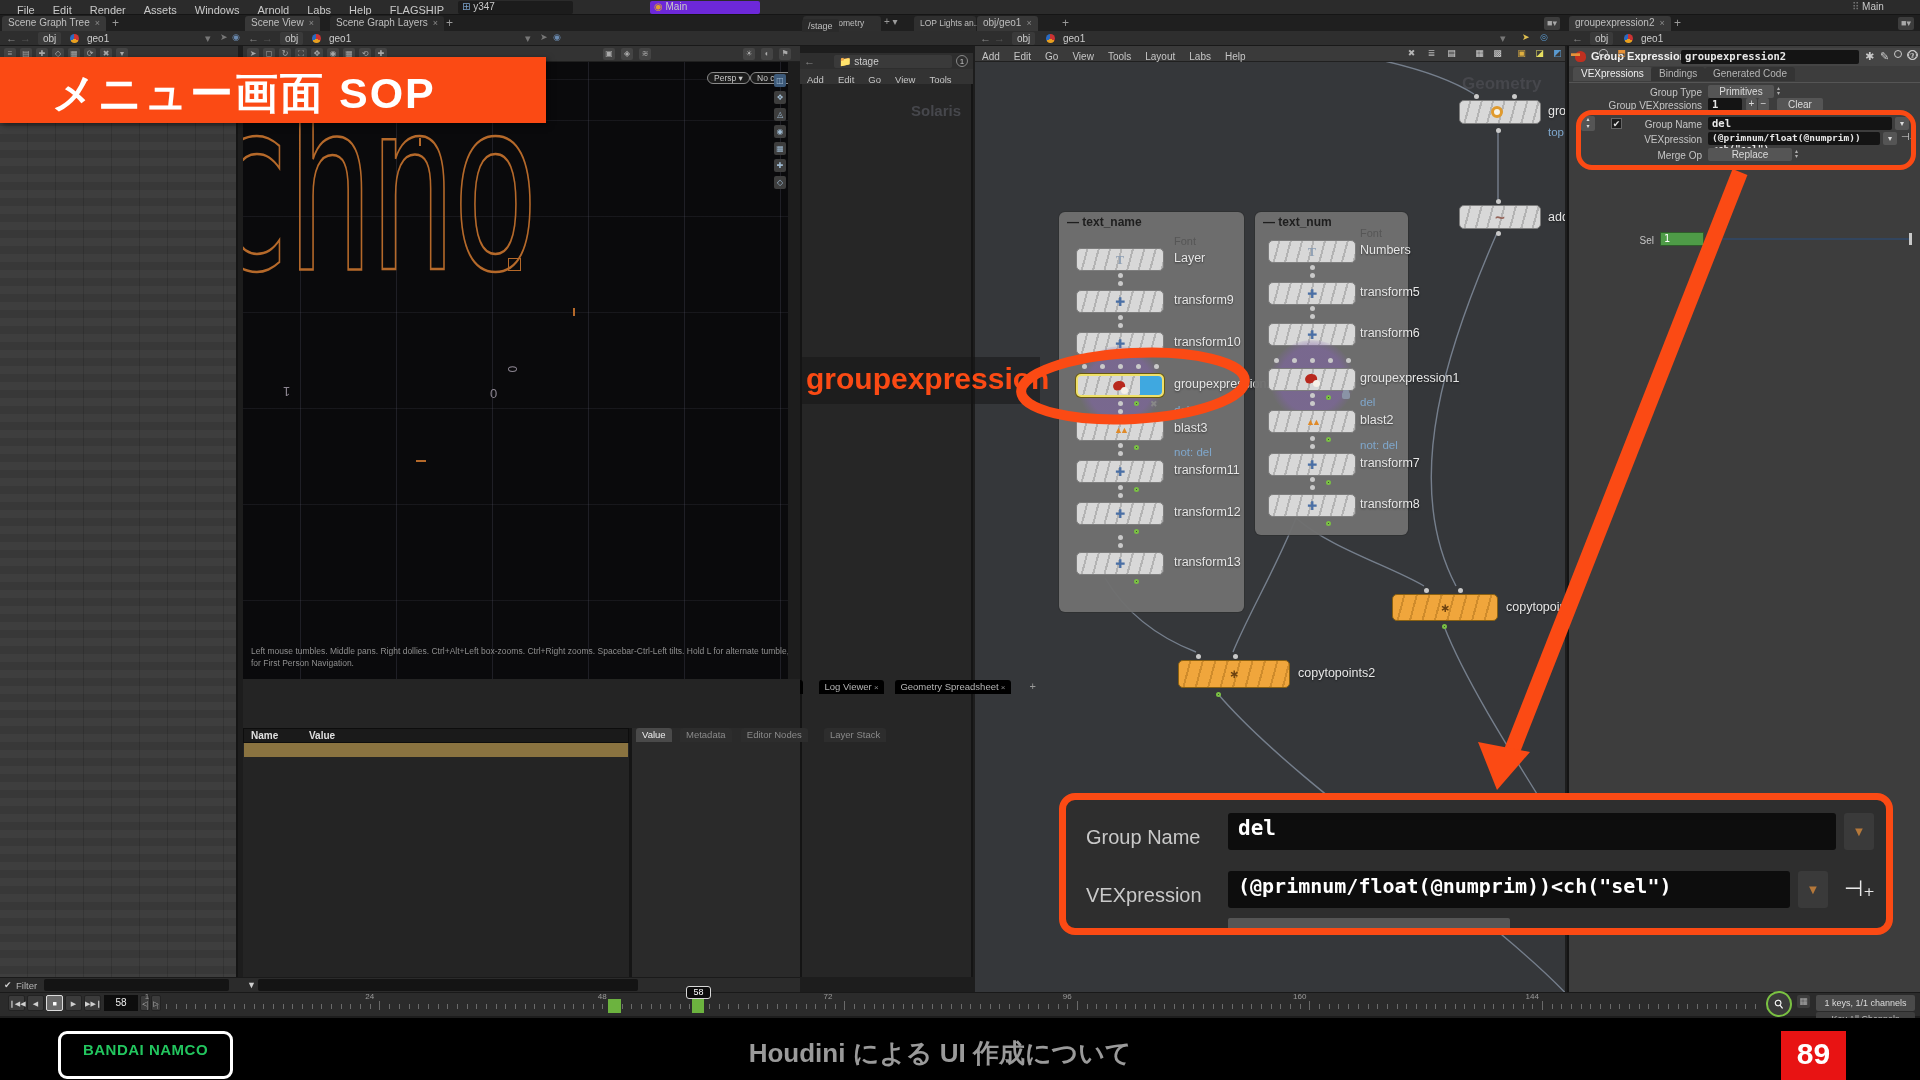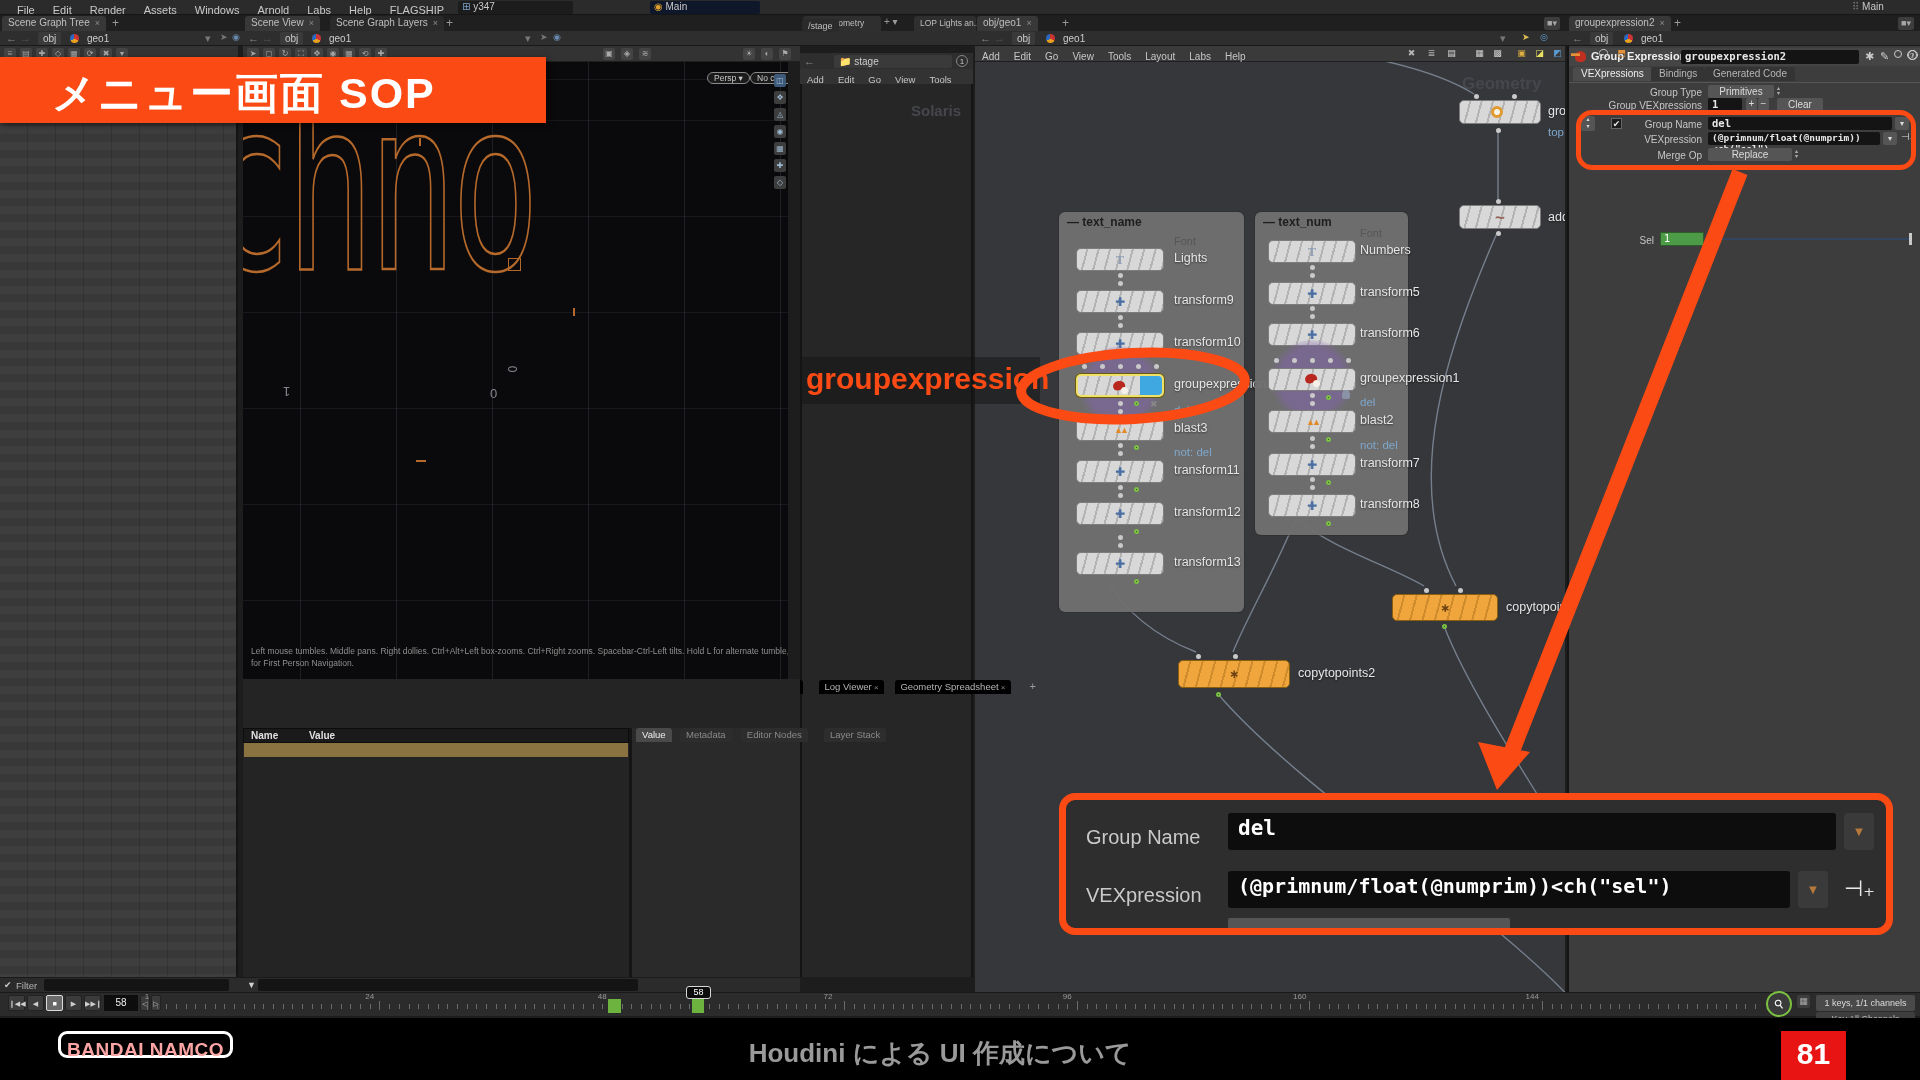--- a/index.html
+++ b/index.html
@@ -50,21 +50,21 @@
 .ptabs.active{background:#4c4c4c;color:#efefef}
 .details{left:243px;top:679px;width:557px;height:298px;background:#242424}
 .dtab{position:absolute;top:1px;height:14px;background:#000000;color:#b5b5b5;font-size:9.5px;padding:1px 5px 0 5px;border-radius:3px 3px 0 0;white-space:nowrap}
 .dtab.active{background:#3f3f3f;color:#e8e8e8}
 .goldrow{position:absolute;background:#8a7340}
 .playbar{left:0;top:992px;width:1920px;height:24px;background:#2b2b2b;border-top:1px solid #191919;z-index:8}
 .tbtn{position:absolute;top:2px;width:17px;height:16px;background:#3b3b3b;border:1px solid #222;border-radius:2px;color:#cfcfcf;font-size:7px;text-align:center;line-height:15px}
 .tick{position:absolute;width:1px;background:#6a6a6a}
 .ticklabel{position:absolute;color:#9a9a9a;font-size:8px;transform:translateX(-50%)}
 .footer{left:0;top:1018px;width:1920px;height:62px;background:#000;z-index:40}
-.logo{position:absolute;left:58px;top:13px;width:175px;height:27px;border:3px solid #fff;border-radius:9px;color:#fca5a5;font-weight:bold;font-size:19px;text-align:center;line-height:31px;letter-spacing:.5px}
+.logo{position:absolute;left:58px;top:13px;width:175px;height:48px;border:3px solid #fff;border-radius:9px;color:#22c55e;font-weight:bold;font-size:15px;text-align:center;line-height:31px;letter-spacing:.5px}
 .ftitle{position:absolute;left:0;top:18px;width:1880px;text-align:center;color:#9a9a9a;font-size:26px;font-weight:bold}
 .pagebox{position:absolute;left:1781px;top:1031px;width:65px;height:49px;background:var(--page-red,#e81313);color:#fff;font-size:30px;font-weight:bold;text-align:center;line-height:46px;z-index:45}
 .banner{left:0;top:57px;width:546px;height:66px;background:var(--accent,#fb4a14);z-index:70;box-shadow:2px 2px 6px rgba(0,0,0,.5)}
 .banner-text{position:absolute;left:52px;top:8px;color:#fff;font-size:43px;font-weight:bold;letter-spacing:2px}
 .annot-label{position:absolute;left:806px;top:362px;color:var(--accent,#fb4a14);font-size:30px;font-weight:bold;z-index:65}
 .annot-back{position:absolute;left:800px;top:357px;width:240px;height:47px;background:rgba(20,20,20,.5);z-index:64}
 .annot-rect{position:absolute;left:1576px;top:110px;width:340px;height:60px;border:5px solid var(--accent,#fb4a14);border-radius:16px;z-index:65}
 .callout{position:absolute;left:1059px;top:793px;width:834px;height:142px;background:#2e2e2e;border:7px solid var(--accent,#fb4a14);border-radius:16px;z-index:55;overflow:hidden}
 .co-label{position:absolute;color:#c9c9c9;font-size:20px}
 .co-field{position:absolute;background:#0d0d0d;color:#fff;font-family:"DejaVu Sans Mono",monospace;font-weight:bold;font-size:21px;padding:3px 10px;border-radius:3px}
@@ -74,21 +74,21 @@
 .spin{position:absolute;color:#b0b0b0;font-size:6px;line-height:5px;text-align:center}
 </style>
 </head>
 <body>
 
 <div id="stage">
 
   <div class="abs menubar">
     <span id="mainmenu" style="position:absolute;left:8px;top:0"><span class="menu-item">File</span><span class="menu-item">Edit</span><span class="menu-item">Render</span><span class="menu-item">Assets</span><span class="menu-item">Windows</span><span class="menu-item">Arnold</span><span class="menu-item">Labs</span><span class="menu-item">Help</span><span class="menu-item">FLAGSHIP</span></span>
     <span class="abs" style="left:458px;top:1px;width:115px;height:13px;background:#1c1c1c;border-radius:2px;color:#c9c9c9;font-size:10px;padding:0 4px"><span style="color:#7aa0c8">⊞ </span><span>y347</span></span>
-    <span class="abs" style="left:650px;top:1px;width:110px;height:13px;background:#0f172a;border-radius:2px;color:#c9c9c9;font-size:10px;padding:0 4px"><span style="color:#e0a030">◉ </span><span>Main</span></span>
+    <span class="abs" style="left:650px;top:1px;width:110px;height:13px;background:#6d28d9;border-radius:2px;color:#c9c9c9;font-size:10px;padding:0 4px"><span style="color:#e0a030">◉ </span><span>Main</span></span>
     <span class="abs" style="left:1852px;top:1px;color:#c9c9c9;font-size:10px"><span style="color:#777">⠿ </span><span>Main</span></span>
   </div>
 
   <div class="abs tabrow">
     <div class="ptab" style="left:2px"><span>Scene Graph Tree</span><span class="x">×</span></div>
     <div class="plus" style="left:112px">+</div>
     <div class="ptab" style="left:245px"><span>Scene View</span><span class="x">×</span></div>
     <div class="ptab" style="left:330px;background:#2a2a2a"><span>Scene Graph Layers</span><span class="x">×</span></div>
     <div class="plus" style="left:446px">+</div>
     <div class="ptab" style="left:803px;width:78px;background:#2f2f2f"><span style="font-size:8.5px">Test Geometry</span></div>
@@ -227,21 +227,21 @@
         <path d="M1474,94 C1420,60 1310,46 1252,42"></path>
       </g>
     </svg>
     <div id="netNodes">
         <div class="netbox" style="position: absolute; left: 68px; top: 150px; width: 185px; height: 400px; margin-left: 16px;">
           <div class="netbox-title" style="position: absolute;">— text_name</div>
           <div class="nhint" style="position: absolute; left: 115px; top: 23px;">Font</div>
           <div class="hnode" style="position: absolute; left: 17px; top: 36px; width: 88px;">
             <div class="nicon" style="position: absolute; left: 0px; top: 0px; width: 100%; font-family: &quot;Liberation Serif&quot;, serif; color: rgb(143, 160, 181);">T</div>
           </div>
-          <div class="nlabel" style="position: absolute; left: 115px; top: 39px;">Lights</div>
+          <div class="nlabel" style="position: absolute; left: 115px; top: 39px;">Layer</div>
           <div class="dot" style="position: absolute; left: 59px; top: 61px;"></div>
           <div class="dot" style="position: absolute; left: 59px; top: 69px;"></div>
           <div class="hnode" style="position: absolute; left: 17px; top: 78px; width: 88px;">
             <div class="nicon" style="position: absolute; left: 0px; top: 0px; width: 100%; color: rgb(74, 111, 165);">✚</div>
           </div>
           <div class="nlabel" style="position: absolute; left: 115px; top: 81px;">transform9</div>
           <div class="dot" style="position: absolute; left: 59px; top: 103px;"></div>
           <div class="dot" style="position: absolute; left: 59px; top: 111px;"></div>
           <div class="hnode" style="position: absolute; left: 17px; top: 120px; width: 88px;">
             <div class="nicon" style="position: absolute; left: 0px; top: 0px; width: 100%; color: rgb(74, 111, 165);">✚</div>
@@ -670,21 +670,21 @@
     <div class="abs" style="left:1766px;top:-2px;width:26px;height:26px;border-radius:50%;background:#3a3a3a;border:2.5px solid #7ac142;color:#fff;font-size:12px;text-align:center;line-height:22px;transform:rotate(-40deg)">⚲</div>
     <div class="icon-sq" style="left:1797px;top:2px">▦</div>
     <div class="abs" style="left:1816px;top:2px;width:99px;height:16px;background:#4a4a4a;border-radius:2px;color:#dcdcdc;font-size:9px;text-align:center;line-height:16px">1 keys, 1/1 channels</div>
     <div class="abs" style="left:1816px;top:19px;width:99px;height:14px;background:#3e3e3e;border-radius:2px;color:#bbb;font-size:9px;text-align:center;line-height:14px">Key All Channels</div>
   </div>
 
   <div class="abs footer">
     <div class="logo">BANDAI NAMCO</div>
     <div class="ftitle">Houdini による UI 作成について</div>
   </div>
-  <div class="pagebox">81</div>
+  <div class="pagebox">89</div>
 
   <div class="abs banner">
     <div class="banner-text">メニュー画面 SOP</div>
   </div>
   <div class="annot-back"></div>
   <div class="annot-label">groupexpression</div>
   <div class="annot-rect"></div>
 
   <svg class="abs" style="left:0;top:0;z-index:66;pointer-events:none" width="1920" height="1080">
     <ellipse cx="1133" cy="386" rx="112" ry="33" fill="none" stroke="#fb4a14" stroke-width="10" transform="rotate(-3 1133 386)"></ellipse>

